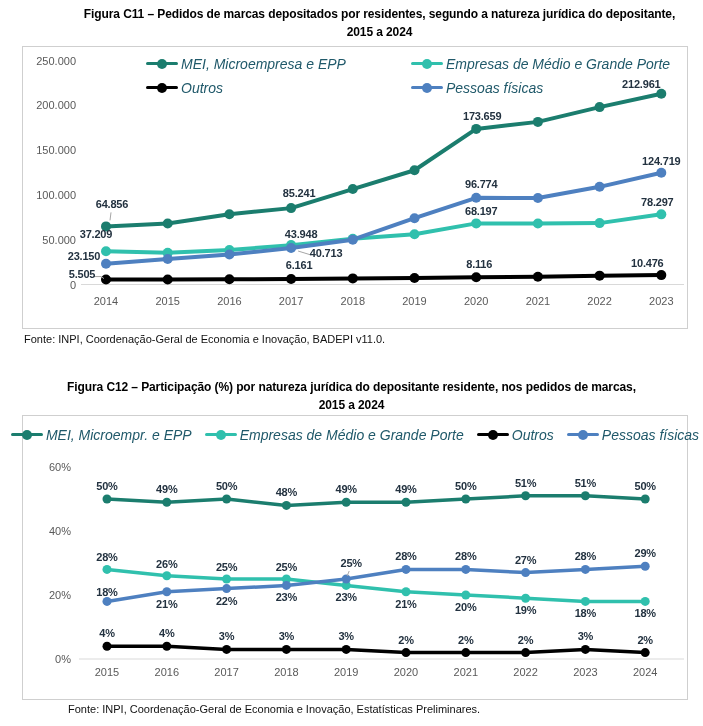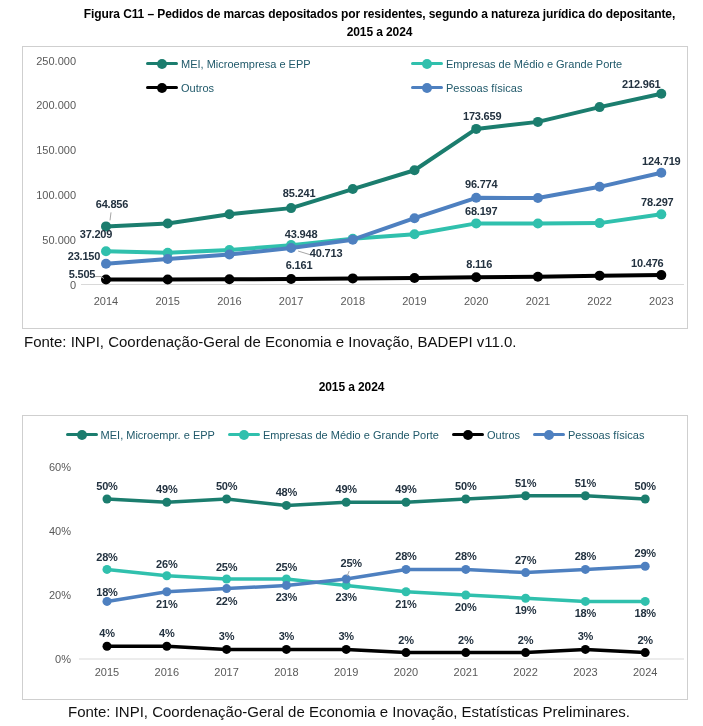--- a/index.html
+++ b/index.html
@@ -1,30 +1,30 @@
 <!DOCTYPE html>
 <html><head>
 <meta charset="utf-8">
 <style>
   html,body{margin:0;padding:0;background:#fff;width:703px;height:726px;overflow:hidden;
     font-family:"Liberation Sans", sans-serif;}
   .page{position:relative;width:703px;height:726px;background:#fff;}
   .fig-title{position:absolute;left:0;width:703px;text-align:center;font-weight:bold;
     font-size:12px;color:#000;line-height:18px;letter-spacing:-0.1px;}
   .panel{position:absolute;left:22px;width:664px;height:281px;border:1px solid #cfcfcf;background:#fff;}
-  .fonte{position:absolute;left:24px;font-size:15px;color:#111;}
+  .fonte{position:absolute;left:24px;font-size:11px;color:#111;}
   svg{position:absolute;left:0;top:0;}
   svg text{font-family:"Liberation Sans", sans-serif;}
   .axis-label{font-size:11px;fill:#595959;}
   .yaxis{text-anchor:end;}
   .xaxis{text-anchor:middle;}
   .data-label{font-size:11px;font-weight:bold;fill:#233240;text-anchor:middle;letter-spacing:-0.2px;}
   .axisline{stroke:#d9d9d9;stroke-width:1;}
   .legend-item{position:absolute;height:16px;white-space:nowrap;}
-  .legend-label{font-size:11px;color:#20596a;vertical-align:middle;margin-left:3px;}
+  .legend-label{font-size:14px;font-style:italic;color:#20596a;vertical-align:middle;margin-left:3px;}
   .marker{position:relative;display:inline-block;width:32px;height:3px;border-radius:2px;vertical-align:middle;}
   .marker-dot{position:absolute;left:50%;top:50%;transform:translate(-50%,-50%);
     width:10px;height:10px;border-radius:50%;}
   #legend2{position:absolute;left:0;top:9px;width:664px;display:flex;justify-content:center;
     align-items:center;gap:13px;text-align:right;}
   #legend2 .legend-item{position:static;}
 </style>
 </head>
 <body>
 
@@ -130,20 +130,21 @@
         <polyline points="275.1,204.021152 288.1,208.021152" fill="none" stroke="#a6a6a6" stroke-width="1"></polyline>
         <text x="303.1" y="210.021152" class="data-label">40.713</text>
         <text x="458.20000000000005" y="140.79049600000002" class="data-label">96.774</text>
         <text x="638.3000000000001" y="117.751776" class="data-label">124.719</text>
       </svg>
   </div>
 
   <div class="fonte" style="top:333px;">Fonte: INPI, Coordenação-Geral de Economia e Inovação, BADEPI v11.0.</div>
 
   <div class="fig-title" style="top:378px;">
+    <div>Figura C12 – Participação (%) por natureza jurídica do depositante residente, nos pedidos de marcas,</div>
     <div>2015 a 2024</div>
   </div>
 
   <div class="panel" style="top:415px;height:283px;">
     <div id="legend2">
       <div class="legend-item">
         <span class="marker" style="background: rgb(27, 125, 110);"><span class="marker-dot" style="background: rgb(27, 125, 110);"></span></span><span class="legend-label">MEI, Microempr. e EPP</span>
       </div>
       <div class="legend-item">
         <span class="marker" style="background: rgb(48, 192, 173);"><span class="marker-dot" style="background: rgb(48, 192, 173);"></span></span><span class="legend-label">Empresas de Médio e Grande Porte</span>

